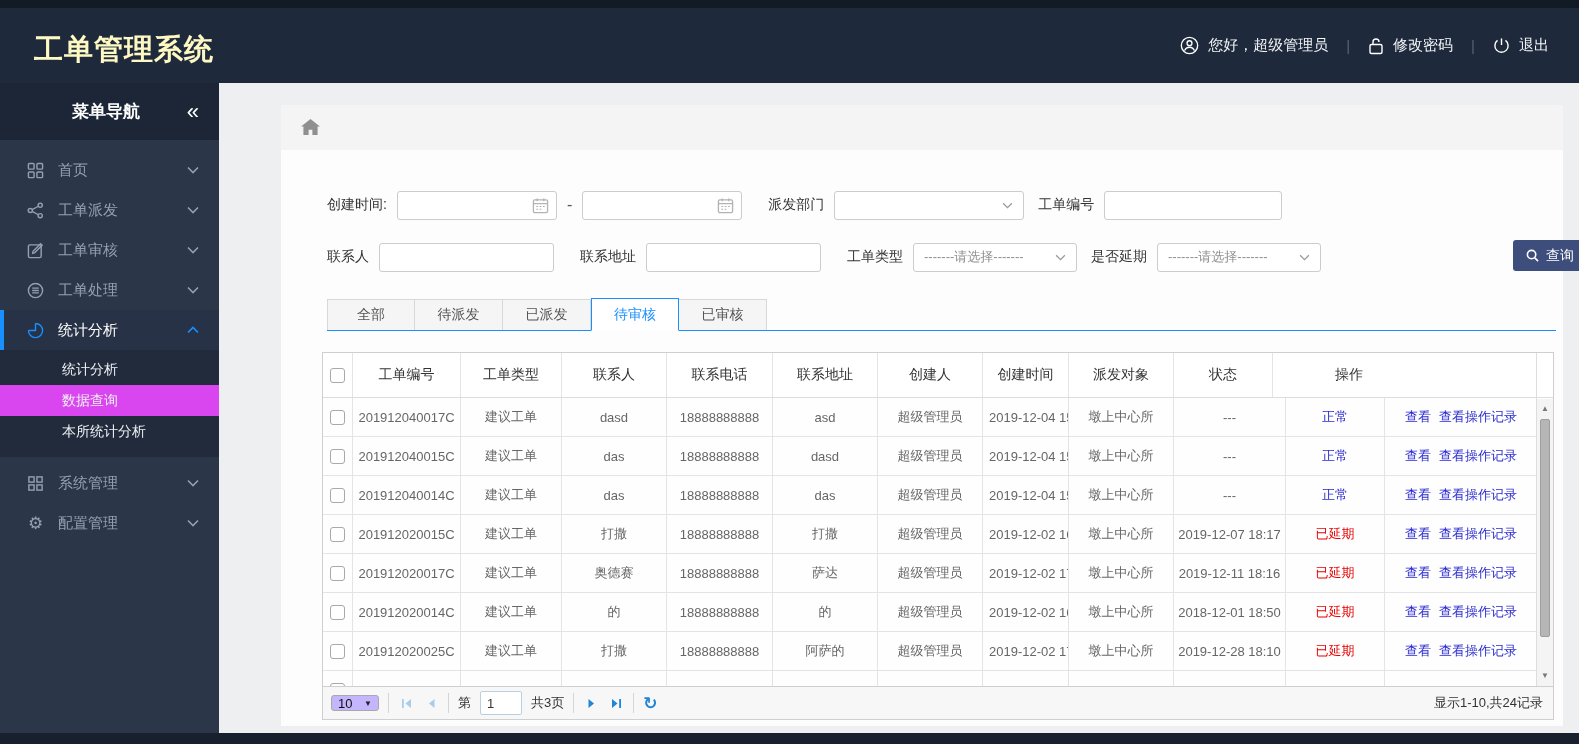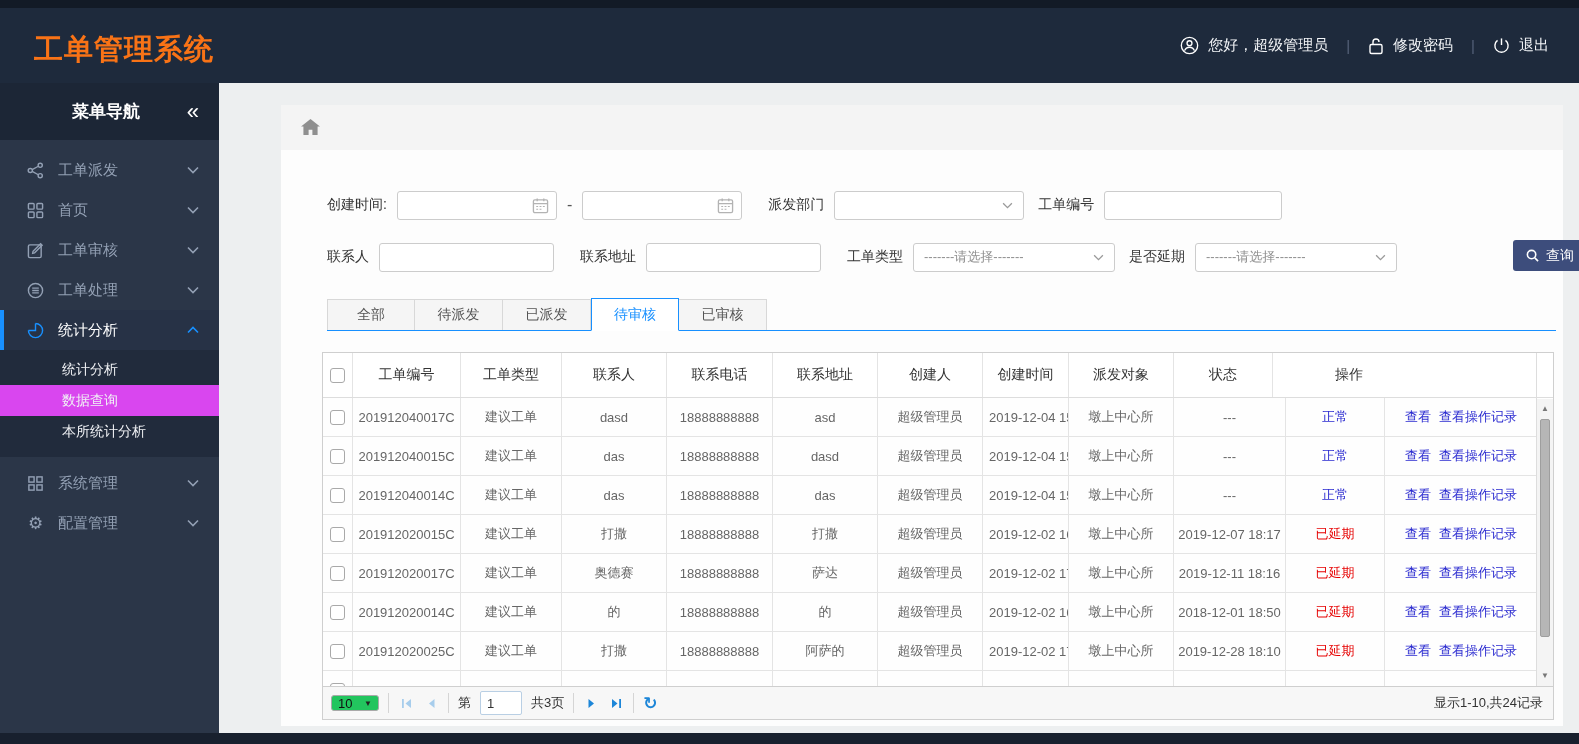--- a/index.html
+++ b/index.html
@@ -3,21 +3,21 @@
 <meta charset="utf-8">
 <style>
   * { margin:0; padding:0; box-sizing:border-box; }
   html,body { width:1579px; height:744px; font-family:"Liberation Sans","DejaVu Sans",sans-serif; }
   .page { position:relative; width:1579px; height:744px; overflow:hidden; background:#edeff0; }
 
   
   .topstrip { position:absolute; top:0; left:0; width:100%; height:8px; background:#121a26; z-index:5; }
   .header { position:absolute; top:0; left:0; width:100%; height:83px; background:#1e2a3c; z-index:4;
             display:flex; align-items:center; justify-content:space-between; padding:8px 30px 0 34px; }
-  .app-title { color:#f97316; font-size:29px; font-weight:bold; letter-spacing:1px;margin-top:8px; }
+  .app-title { color:#fef9c3; font-size:29px; font-weight:bold; letter-spacing:1px;margin-top:8px; }
   .header-right { display:flex; align-items:center; color:#f2f4f7; font-size:15px; gap:18px; }
   .hr-item { display:flex; align-items:center; gap:9px; cursor:pointer; }
   .hr-sep { color:#55627a; font-size:15px; }
 
   
   .sidebar { position:absolute; top:83px; left:0; width:219px; bottom:11px; background:#2b3648; z-index:3; }
   .side-head { height:57px; background:#1c2636; color:#fff; display:flex; align-items:center; position:relative; }
   .side-head-title { font-size:17px; font-weight:bold; margin-left:72px; }
   .collapse-btn { position:absolute; right:20px; top:50%; transform:translateY(-50%); font-size:22px; color:#fff; cursor:pointer; line-height:1; }
   .nav { padding-top:10px; }
@@ -42,21 +42,21 @@
   
   .filters { margin:40px 0 0 46px; }
   .frow { display:flex; align-items:center; height:30px; margin-bottom:22px; position:relative; width:1280px; }
   .flabel { font-size:14px; color:#333; margin-right:10px; white-space:nowrap; }
   .tinput { height:29px; border:1px solid #ccc; border-radius:3px; background:#fff; width:138px; }
   .dateinput { position:relative; width:160px; height:29px; border:1px solid #ccc; border-radius:3px; background:#fff; }
   .dateinput .cal { position:absolute; right:7px; top:5px; }
   .rangesep { margin:0 10px; color:#555; }
   .fselect { height:29px; border:1px solid #ccc; border-radius:3px; background:#fff; display:flex; align-items:center;
              justify-content:space-between; padding:0 10px; color:#8f8f8f; font-size:13px; width:150px; cursor:pointer; }
-  .fselect.wide { width:202px; }
+  .fselect.wide { width:164px; }
   .gap24 { width:26px; } .gap14 { width:14px; }
   .search-btn { position:absolute; right:20px; top:-2px; height:31px; width:74px; background:#3d4d7c; color:#fff; border:none;
                 border-radius:3px; font-size:14px; display:flex; align-items:center; justify-content:center; gap:7px; cursor:pointer; }
 
   
   .tabs { margin:26px 0 0 46px; display:flex; position:relative; height:33px; width:1229px; }
   .tabs::after { content:""; position:absolute; left:0; right:0; bottom:0; height:1px; background:#1890ff; z-index:1; }
   .tab { width:88px; height:32px; margin-top:1px; background:#f5f5f5; border:1px solid #d8d8d8; border-left:none;
          display:flex; align-items:center; justify-content:center; font-size:14px; color:#555; cursor:pointer;font-family:Liberation Mono, monospace; }
   .tab:first-child { border-left:1px solid #d8d8d8; }
@@ -94,21 +94,21 @@
   .rail { position:absolute; top:0; right:0; width:17px; height:100%; border-left:1px solid #ddd; background:#fff; }
   .rail-head { height:45px; border-bottom:1px solid #ddd; background:#fff; }
   .rail-track { position:absolute; top:46px; bottom:0; left:0; right:0; background:#f4f4f4; }
   .rail-arrow { position:absolute; left:0; width:100%; text-align:center; font-size:8px; color:#777; height:16px; line-height:16px; cursor:pointer; }
   .rail-arrow.up { top:2px; } .rail-arrow.down { bottom:2px; }
   .rail-thumb { position:absolute; top:20px; left:3px; width:10px; height:218px; background:#b6b6b6; border:1px solid #9e9e9e; border-radius:2px; cursor:grab; }
 
   
   .pager { margin-left:41px; width:1232px; height:33px; background:#f7f7f7; border:1px solid #cfcfcf; border-top:none;
            display:flex; align-items:center; padding:0 10px 0 8px; gap:9px; font-size:13px; color:#333; }
-  .psel { width:48px; height:16px; border:1px solid #a9a9a9; border-radius:3px; background:#22c55e; display:flex; align-items:center;
+  .psel { width:48px; height:16px; border:1px solid #a9a9a9; border-radius:3px; background:#c4b5fd; display:flex; align-items:center;
           justify-content:space-between; padding:0 6px; cursor:pointer; color:#111; }
   .psel .caret { font-size:8px; color:#222; }
   .vsep { width:1px; height:20px; background:#d5d5d5; }
   .picon { width:16px; height:16px; display:flex; align-items:center; justify-content:center; cursor:pointer; }
   .pinput { width:42px; height:24px; border:1px solid #b9cfe4; border-radius:2px; background:#fff; font-size:13px;
             color:#333; text-align:left; padding-left:6px; font-family:inherit; }
   .refresh { color:#1d86d8; font-size:17px; font-weight:bold; cursor:pointer; line-height:1; }
   .pager-summary { margin-left:auto; color:#333; }
 
   svg { display:block; }
@@ -158,44 +158,44 @@
   <aside class="sidebar">
     <div class="side-head">
       <span class="side-head-title">菜单导航</span>
       <span class="collapse-btn">«</span>
     </div>
     <nav class="nav">
 
       <div class="nav-item">
         <span class="mi">
           <svg width="17" height="17" viewBox="0 0 18 18" fill="none" stroke="currentColor" stroke-width="1.5">
+            <rect x="1.5" y="1.5" width="6" height="6" rx="1"></rect>
+              <rect x="10.5" y="1.5" width="6" height="6" rx="1"></rect>
+            <rect x="1.5" y="10.5" width="6" height="6" rx="1"></rect>
+              <rect x="10.5" y="10.5" width="6" height="6" rx="1"></rect>
+          </svg>
+        </span>
+        <span>首页</span>
+        <span class="chev">
+          <svg width="12" height="8" viewBox="0 0 12 8" fill="none" stroke="currentColor" stroke-width="1.6">
+              <path d="M1 1.5l5 5 5-5"></path>
+            </svg>
+        </span>
+      </div>
+
+      <div class="nav-item">
+        <span class="mi">
+          <svg width="17" height="17" viewBox="0 0 18 18" fill="none" stroke="currentColor" stroke-width="1.5">
             <circle cx="3.5" cy="9" r="2.2"></circle>
               <circle cx="14" cy="3.5" r="2.2"></circle>
               <circle cx="14" cy="14.5" r="2.2"></circle>
             <path d="M5.5 8l6.5-3.5M5.5 10l6.5 3.5"></path>
           </svg>
         </span>
         <span>工单派发</span>
-        <span class="chev">
-          <svg width="12" height="8" viewBox="0 0 12 8" fill="none" stroke="currentColor" stroke-width="1.6">
-              <path d="M1 1.5l5 5 5-5"></path>
-            </svg>
-        </span>
-      </div>
-
-      <div class="nav-item">
-        <span class="mi">
-          <svg width="17" height="17" viewBox="0 0 18 18" fill="none" stroke="currentColor" stroke-width="1.5">
-            <rect x="1.5" y="1.5" width="6" height="6" rx="1"></rect>
-              <rect x="10.5" y="1.5" width="6" height="6" rx="1"></rect>
-            <rect x="1.5" y="10.5" width="6" height="6" rx="1"></rect>
-              <rect x="10.5" y="10.5" width="6" height="6" rx="1"></rect>
-          </svg>
-        </span>
-        <span>首页</span>
         <span class="chev">
           <svg width="12" height="8" viewBox="0 0 12 8" fill="none" stroke="currentColor" stroke-width="1.6">
               <path d="M1 1.5l5 5 5-5"></path>
             </svg>
         </span>
       </div>
 
       <div class="nav-item">
         <span class="mi">
           <svg width="17" height="17" viewBox="0 0 18 18" fill="none" stroke="currentColor" stroke-width="1.5">

